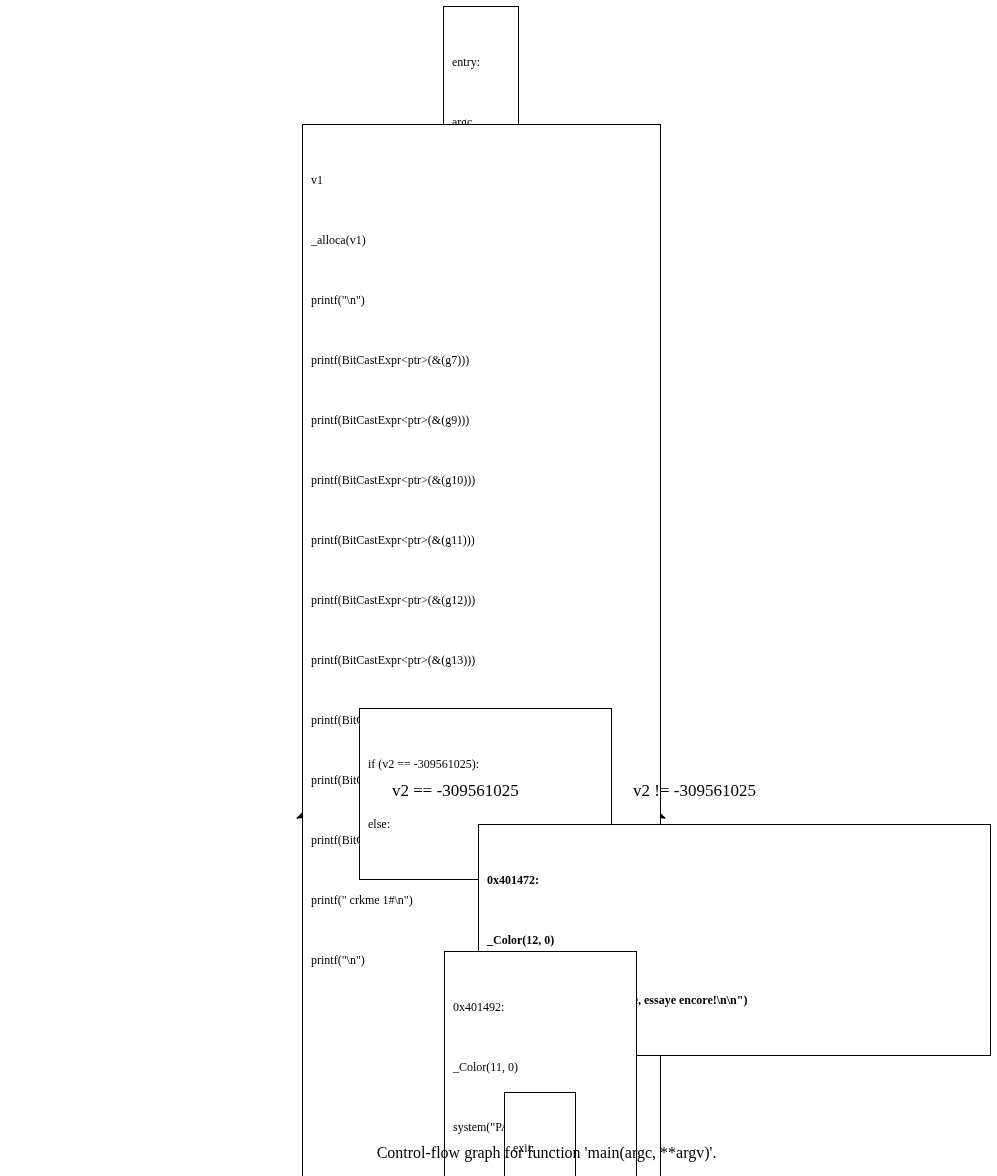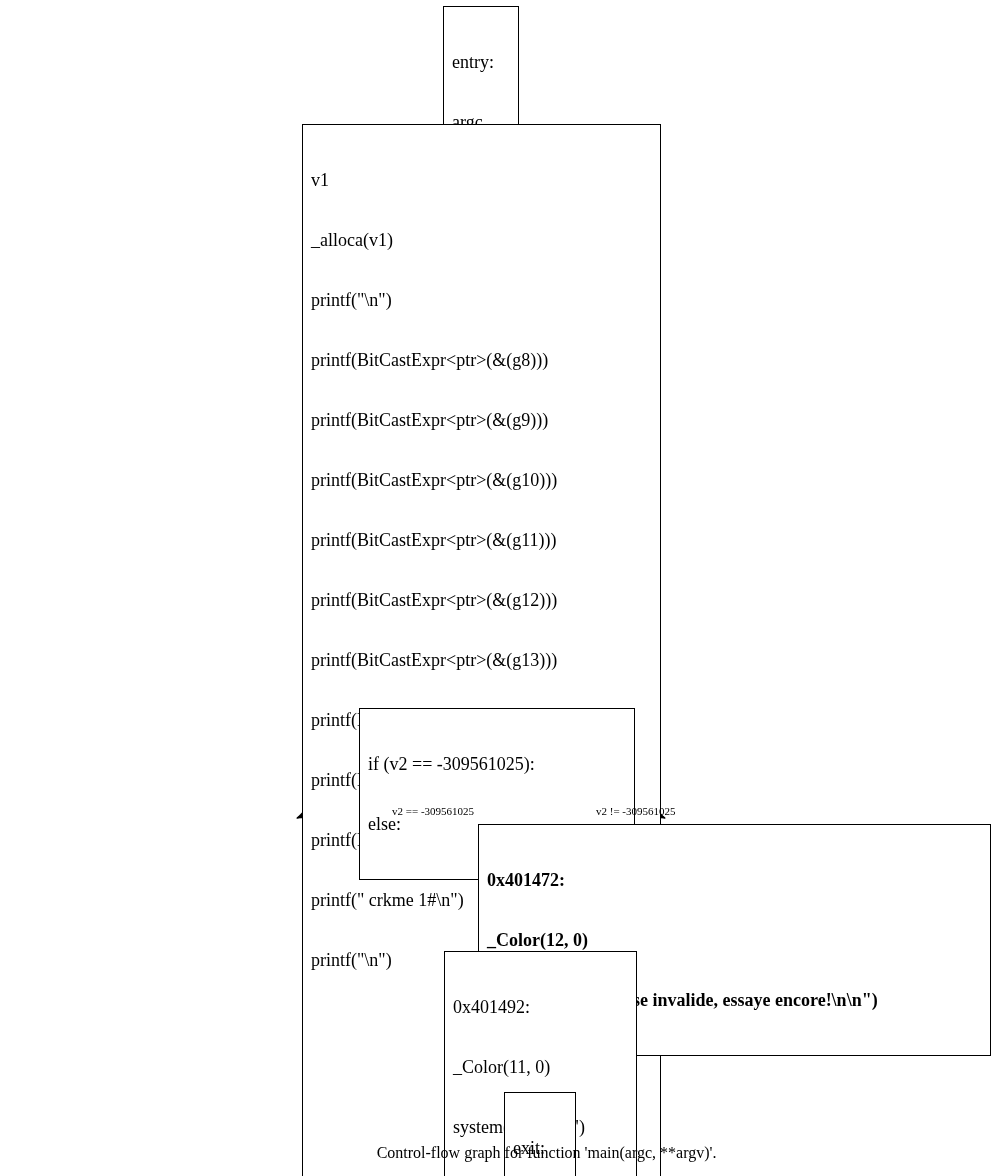--- a/index.html
+++ b/index.html
@@ -15,36 +15,35 @@
     background: #ffffff;
     font-family: "Liberation Serif", "DejaVu Serif", serif;
     color: #000000;
     overflow: hidden;
   }
   .node {
     position: absolute;
     box-sizing: border-box;
     border: 1px solid #000000;
     background: #ffffff;
-    font-size: 18px;
+    font-size: 12px;
     line-height: 20px;
     padding: 5px 7px 5px 8px;
     white-space: pre;
   }
   .node .line {
     display: block;
     white-space: pre;
   }
   .edge-label {
     position: absolute;
-    font-size: 11px;
+    font-size: 17px;
     line-height: 18px;
     white-space: pre;
     color: #000000;
-    margin-top: 20px;
   }
   .caption {
     position: absolute;
     font-size: 16px;
     line-height: 20px;
     white-space: pre;
     color: #000000;
     text-align: center;
     margin-left: 48px;
   }
@@ -52,27 +51,27 @@
     position: absolute;
     left: 0;
     top: 0;
     width: 997px;
     height: 1176px;
     pointer-events: none;
   }
   
   #node-entry   { left: 443px; top: 6px;    width: 76px;  }
   #node-main    { left: 302px; top: 124px;  width: 359px; }
-  #node-if      { left: 359px; top: 708px;  width: 276px; }
+  #node-if      { left: 359px; top: 708px;  width: 253px; }
   #node-true    { left: 6px;   top: 824px;  width: 451px; }
   #node-false   { left: 478px; top: 824px;  width: 513px; font-weight: bold; }
   #node-merge   { left: 444px; top: 951px;  width: 193px; }
   #node-exit    { left: 504px; top: 1092px; width: 72px;  }
   #label-true   { left: 392px; top: 782px;  }
-  #label-false  { left: 596px; top: 782px;  }
+  #label-false  { left: 633px; top: 782px;  }
   #graph-caption{ left: 0px;   top: 1143px; width: 997px; }
 </style>
 </head>
 <body>
 
 <div id="canvas">
 
   <svg class="edges" viewBox="0 0 997 1176" xmlns="http://www.w3.org/2000/svg">
     <defs>
       <marker id="arrow" markerWidth="10" markerHeight="10" refX="9" refY="4" orient="auto" markerUnits="userSpaceOnUse">
@@ -98,21 +97,21 @@
   <div class="node" id="node-entry">
     <span class="line">entry:</span>
     <span class="line">argc</span>
     <span class="line">argv</span>
   </div>
 
   <div class="node" id="node-main">
     <span class="line">v1</span>
     <span class="line">_alloca(v1)</span>
     <span class="line">printf("\n")</span>
-    <span class="line">printf(BitCastExpr&lt;ptr&gt;(&amp;(g8)))</span>
+    <span class="line">printf(BitCastExpr&lt;ptr&gt;(&amp;(g7)))</span>
     <span class="line">printf(BitCastExpr&lt;ptr&gt;(&amp;(g9)))</span>
     <span class="line">printf(BitCastExpr&lt;ptr&gt;(&amp;(g10)))</span>
     <span class="line">printf(BitCastExpr&lt;ptr&gt;(&amp;(g11)))</span>
     <span class="line">printf(BitCastExpr&lt;ptr&gt;(&amp;(g12)))</span>
     <span class="line">printf(BitCastExpr&lt;ptr&gt;(&amp;(g13)))</span>
     <span class="line">printf(BitCastExpr&lt;ptr&gt;(&amp;(g14)))</span>
     <span class="line">printf(BitCastExpr&lt;ptr&gt;(&amp;(g15)))</span>
     <span class="line">printf(BitCastExpr&lt;ptr&gt;(&amp;(g16)))</span>
     <span class="line">printf(" crkme 1#\n")</span>
     <span class="line">printf("\n")</span>

